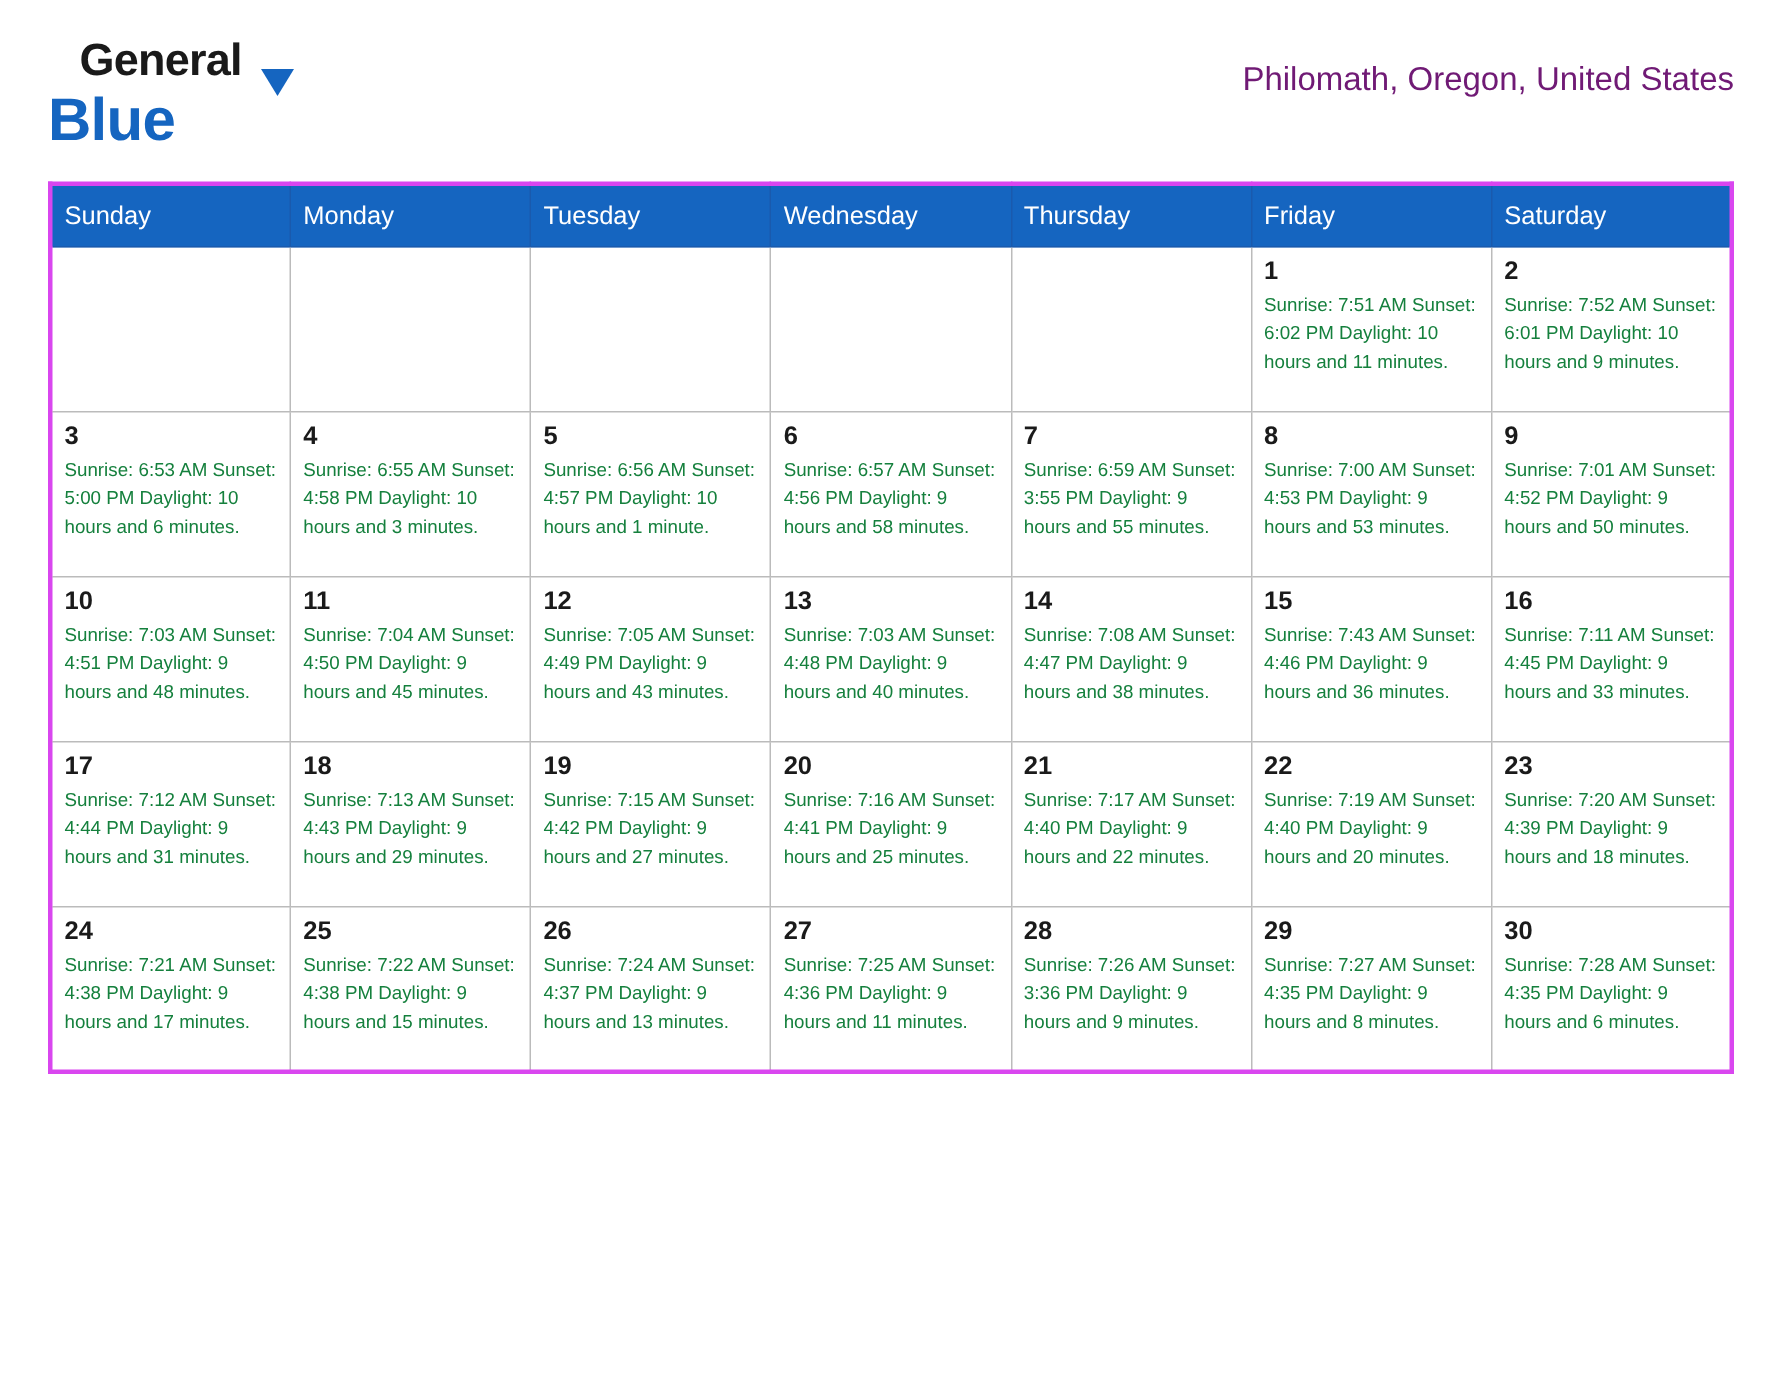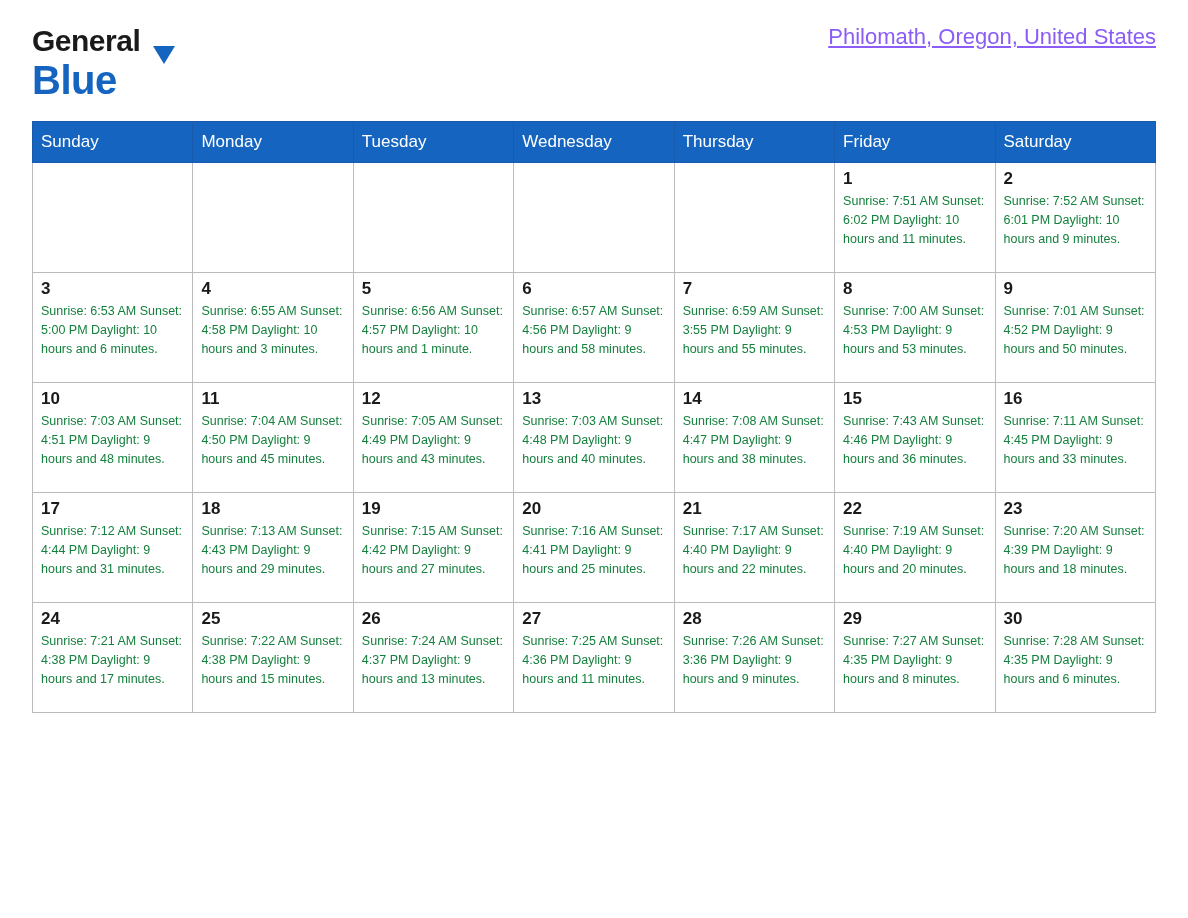--- a/index.html
+++ b/index.html
@@ -25,28 +25,27 @@
       text-align: right;
     }
     .month-title {
       font-size: 52px;
       font-weight: bold;
       color: #1a1a1a;
       line-height: 1.1;
     }
     .location {
       font-size: 22px;
-      color: #8b5cf6;
-      margin-top: 0;
-      text-decoration: underline;
+      color: #701a75;
+      margin-top: 16px;
     }
     .calendar {
       width: 100%;
       border-collapse: collapse;
-      border: 1px solid #d946ef;
+      border: 3px solid #d946ef;
     }
     .calendar th {
       background: #1565c0;
       color: #ffffff;
       font-size: 17px;
       font-weight: normal;
       padding: 10px 8px;
       text-align: left;
       border: 1px solid #1a5aad;
     }
@@ -72,20 +71,21 @@
     .empty-cell {
       background: #f5f5f5;
     }
     tr.week-row td {
       height: 110px;
     }
     .logo-text-row {
       display: flex;
       align-items: flex-end;
       gap: 12px;
+      margin-left: 21px;
     }
     .logo-gen {
       font-size: 30px;
       font-weight: bold;
       color: #1a1a1a;
       letter-spacing: -0.5px;
     }
     .logo-arrow {
       display: inline-block;
       width: 0;

